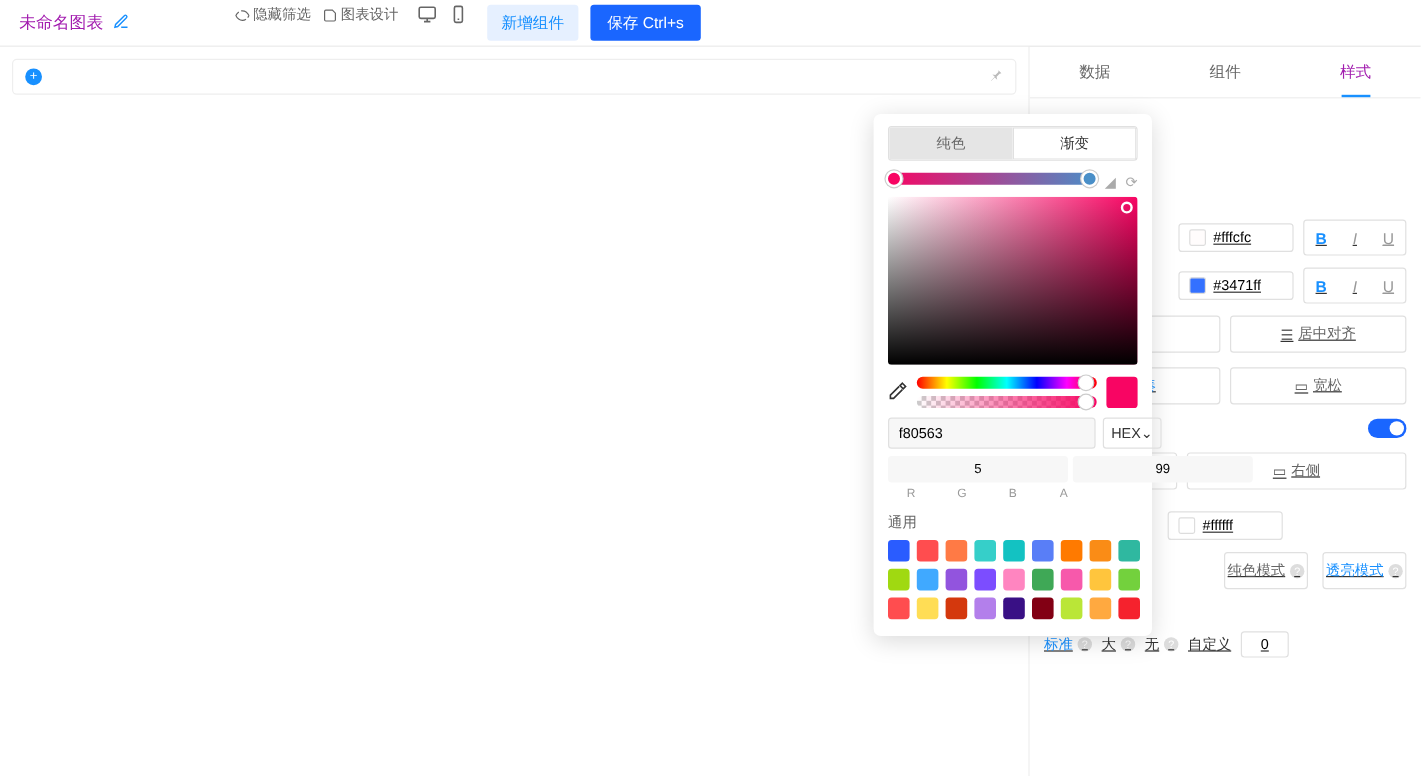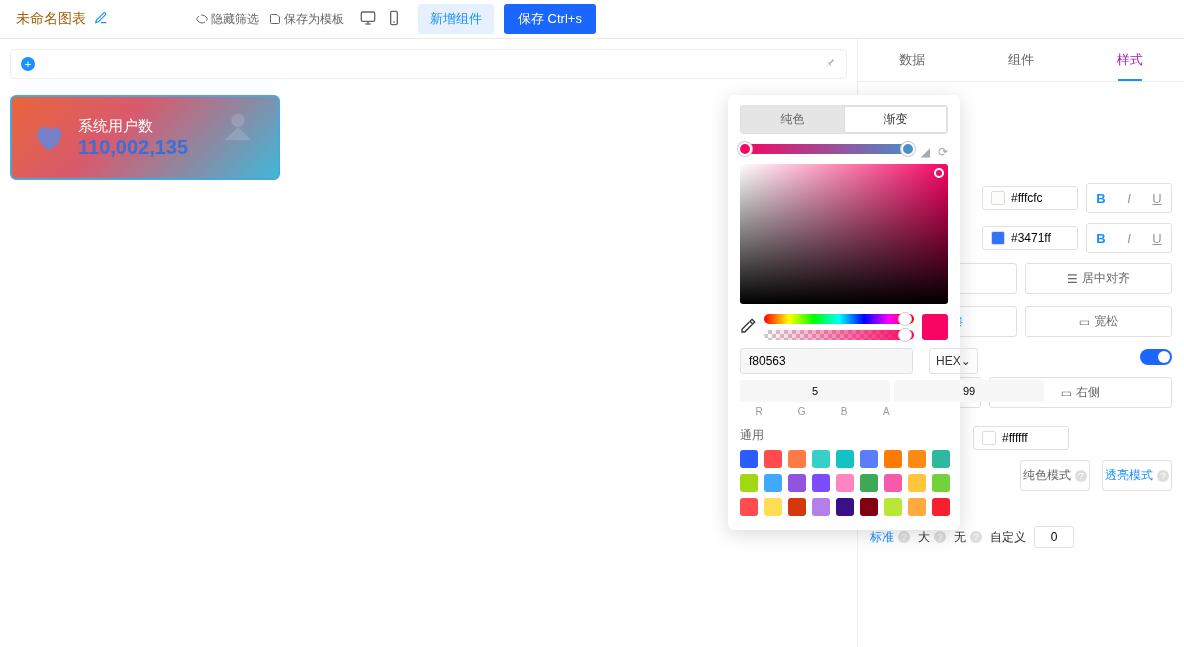--- a/index.html
+++ b/index.html
@@ -1,24 +1,24 @@
 <!DOCTYPE html>
 <html><head>
 <meta charset="utf-8">
 <style>
 * { box-sizing: border-box; margin: 0; padding: 0; }
 body { font-family: -apple-system, "PingFang SC", "Microsoft YaHei", sans-serif; font-size: 13px; color: #333; background: #fff; width: 1184px; height: 647px; overflow: hidden; position: relative; }
 .header { height: 39px; border-bottom: 1px solid #e8e8e8; display: flex; align-items: center; padding: 0 16px; }
 .header-left { display: flex; align-items: center; gap: 8px; flex: 0 0 auto; width: 180px; }
-.title { font-size: 14px; color: #a16207; }
+.title { font-size: 14px; color: #a21caf; }
 .edit-icon { color: #1890ff; cursor: pointer; }
 .header-center { flex: 1; display: flex; justify-content: center; gap: 24px; }
 .nav-item { display: flex; align-items: center; gap: 4px; padding: 8px 0; color: #666; cursor: pointer; border-bottom: 2px solid transparent; }
 .nav-item.active { color: #1890ff; border-bottom-color: #1890ff; }
-.header-right { display: flex; align-items: center; gap: 10px; }
+.header-right { display: flex; align-items: flex-start; gap: 10px; }
 .hr-link { color: #666; cursor: pointer; display: flex; align-items: center; gap: 3px; font-size: 12px; }
 .device-icons { display: flex; gap: 10px; margin: 0 6px; }
 .device-icon { color: #666; cursor: pointer; }
 .btn-light { background: #e6f0ff; color: #1890ff; border: none; padding: 6px 12px; border-radius: 3px; cursor: pointer; font-size: 13px; }
 .btn-primary { background: #1a66ff; color: #fff; border: none; padding: 6px 14px; border-radius: 3px; cursor: pointer; font-size: 13px; }
 
 .main { display: flex; height: calc(100% - 39px); }
 .canvas { flex: 1; background: #fff; padding: 10px; position: relative; }
 .canvas-toolbar { background: #fff; border: 1px solid #eee; border-radius: 4px; height: 30px; display: flex; align-items: center; padding: 0 10px; justify-content: space-between; margin-bottom: 16px; }
 .plus-circle { width: 14px; height: 14px; border-radius: 50%; background: #1890ff; color: #fff; display: flex; align-items: center; justify-content: center; font-size: 11px; cursor: pointer; }
@@ -30,21 +30,21 @@
 .card-text { display: flex; flex-direction: column; }
 .card-title { color: #fff; font-size: 15px; font-weight: 500; }
 .card-value { color: #3a6fd8; font-size: 20px; font-weight: 600; }
 .card-shape { position: absolute; right: 20px; top: 10px; opacity: 0.15; }
 
 .right-panel { width: 327px; border-left: 1px solid #eee; display: flex; flex-direction: column; overflow-y: auto; position: relative; }
 .tabs { display: flex; border-bottom: 1px solid #eee; }
 .tab { flex: 1; text-align: center; padding: 12px 0; cursor: pointer; color: #666; position: relative; }
 .tab.active { color: #a21caf; }
 .tab.active::after { content: ''; position: absolute; bottom: 0; left: 50%; transform: translateX(-50%); width: 24px; height: 2px; background: #1890ff; }
-.panel-body { padding: 10px 12px; }
+.panel-body { padding: 10px 12px; text-decoration: underline; }
 .section-title { font-size: 12px; color: #333; padding: 4px 0 10px; display: flex; align-items: center; gap: 4px; }
 .section-title::before { content: '▾'; font-size: 10px; }
 
 .row { display: flex; gap: 8px; margin-bottom: 10px; align-items: center; }
 .color-input { display: flex; align-items: center; border: 1px solid #e0e0e0; border-radius: 3px; padding: 4px 8px; gap: 6px; width: 96px; }
 .swatch { width: 14px; height: 14px; border-radius: 2px; border: 1px solid #ddd; }
 .color-input input { border: none; outline: none; width: 56px; font-size: 12px; }
 .format-group { display: flex; border: 1px solid #e0e0e0; border-radius: 3px; overflow: hidden; }
 .format-btn { width: 28px; height: 28px; display: flex; align-items: center; justify-content: center; cursor: pointer; color: #999; font-size: 13px; }
 .format-btn.bold { color: #1890ff; font-weight: bold; }
@@ -69,21 +69,21 @@
 .gtool { color: #aaa; cursor: pointer; font-size: 12px; }
 .sat-area { width: 100%; height: 140px; position: relative; border-radius: 3px; background: linear-gradient(to top, #000, transparent), linear-gradient(to right, #fff, #f80563); margin-bottom: 10px; }
 .sat-cursor { position: absolute; right: 4px; top: 4px; width: 10px; height: 10px; border: 2px solid #fff; border-radius: 50%; }
 .slider-row { display: flex; gap: 8px; align-items: center; margin-bottom: 8px; }
 .eyedrop { cursor: pointer; }
 .sliders { flex: 1; display: flex; flex-direction: column; gap: 6px; }
 .hue-slider { height: 10px; border-radius: 5px; background: linear-gradient(90deg, #f00, #ff0, #0f0, #0ff, #00f, #f0f, #f00); position: relative; }
 .alpha-slider { height: 10px; border-radius: 5px; background: linear-gradient(90deg, transparent, #f80563), repeating-conic-gradient(#ccc 0 25%, #fff 0 50%) 0 0/8px 8px; position: relative; }
 .slider-thumb { position: absolute; right: 2px; top: -2px; width: 14px; height: 14px; border-radius: 50%; background: #fff; border: 1px solid #ccc; }
 .preview-sw { width: 26px; height: 26px; border-radius: 3px; background: #f80563; }
-.hex-row { display: flex; gap: 16px; margin-bottom: 6px; }
+.hex-row { display: flex; gap: 6px; margin-bottom: 6px; }
 .hex-row input { flex: 1; border: 1px solid #e0e0e0; background: #f7f7f7; border-radius: 3px; padding: 5px 8px; font-size: 12px; }
 .hex-select { width: 56px; border: 1px solid #e0e0e0; border-radius: 3px; padding: 5px 6px; font-size: 12px; display: flex; align-items: center; justify-content: space-between; cursor: pointer; }
 .rgba-row { display: flex; gap: 4px; margin-bottom: 4px; }
 .rgba-row input { flex: 1; border: none; background: #f7f7f7; border-radius: 3px; padding: 5px 4px; font-size: 11px; text-align: center; }
 .rgba-labels { display: flex; gap: 4px; margin-bottom: 10px; }
 .rgba-labels span { flex: 1; text-align: center; font-size: 10px; color: #999; }
 .common-label { font-size: 12px; color: #666; margin-bottom: 6px; }
 .swatch-grid { display: grid; grid-template-columns: repeat(9, 1fr); gap: 6px; }
 .sw { width: 18px; height: 18px; border-radius: 3px; cursor: pointer; }
 
@@ -109,21 +109,21 @@
     <span class="hr-link">
       <svg width="12" height="12" viewBox="0 0 24 24" fill="none" stroke="currentColor" stroke-width="2">
           <path d="M17.94 17.94A10 10 0 0112 20C5 20 1 12 1 12a18 18 0 015-5.94M9.9 4.24A9 9 0 0112 4c7 0 11 8 11 8a18 18 0 01-2.16 3.19"></path>
         </svg>
       <span>隐藏筛选</span>
     </span>
     <span class="hr-link">
       <svg width="12" height="12" viewBox="0 0 24 24" fill="none" stroke="currentColor" stroke-width="2">
           <path d="M19 21H5a2 2 0 01-2-2V5a2 2 0 012-2h11l5 5v11a2 2 0 01-2 2z"></path>
         </svg>
-      <span>保存为模板</span>
+      <span>图表设计</span>
     </span>
     <div class="device-icons">
       <span class="device-icon"><svg width="16" height="16" viewBox="0 0 24 24" fill="none" stroke="currentColor" stroke-width="2">
             <rect x="2" y="3" width="20" height="14" rx="2"></rect>
             <line x1="8" y1="21" x2="16" y2="21"></line>
             <line x1="12" y1="17" x2="12" y2="21"></line>
           </svg></span>
       <span class="device-icon"><svg width="16" height="16" viewBox="0 0 24 24" fill="none" stroke="currentColor" stroke-width="2">
             <rect x="7" y="2" width="10" height="20" rx="2"></rect>
             <line x1="11" y1="18" x2="13" y2="18"></line>
@@ -134,36 +134,20 @@
   </div>
 </div>
 
 <div class="main">
   <div class="canvas">
     <div class="canvas-toolbar">
       <span class="plus-circle">+</span>
       <span class="pin-icon"><svg width="12" height="12" viewBox="0 0 24 24" fill="currentColor">
             <path d="M16 3l5 5-3 1-5 5 1 5-4-4-6 6v-1l6-6-4-4 5 1 5-5z"></path>
           </svg></span>
-    </div>
-    <div class="card">
-      <div class="card-icon">
-        <svg viewBox="0 0 24 24" fill="#b85aa8">
-            <path d="M12 21s-8-5-8-12a5 5 0 019-3 5 5 0 019 3c0 7-8 12-8 12z" opacity="0.9"></path>
-            <path d="M14 23s-8-5-8-12a5 5 0 019-3 5 5 0 019 3c0 7-8 12-8 12z" fill="#5a8fd8" opacity="0.7" transform="translate(-2,-2)"></path>
-          </svg>
-      </div>
-      <div class="card-text">
-        <span class="card-title">系统用户数</span>
-        <span class="card-value">110,002,135</span>
-      </div>
-      <svg class="card-shape" width="40" height="40" viewBox="0 0 24 24" fill="#fff">
-          <circle cx="12" cy="8" r="4"></circle>
-          <path d="M4 20l8-8 8 8z"></path>
-        </svg>
     </div>
   </div>
 
   <div class="right-panel">
     <div class="tabs">
       <div class="tab">数据</div>
       <div class="tab">组件</div>
       <div class="tab active">样式</div>
     </div>
     <div class="panel-body">

